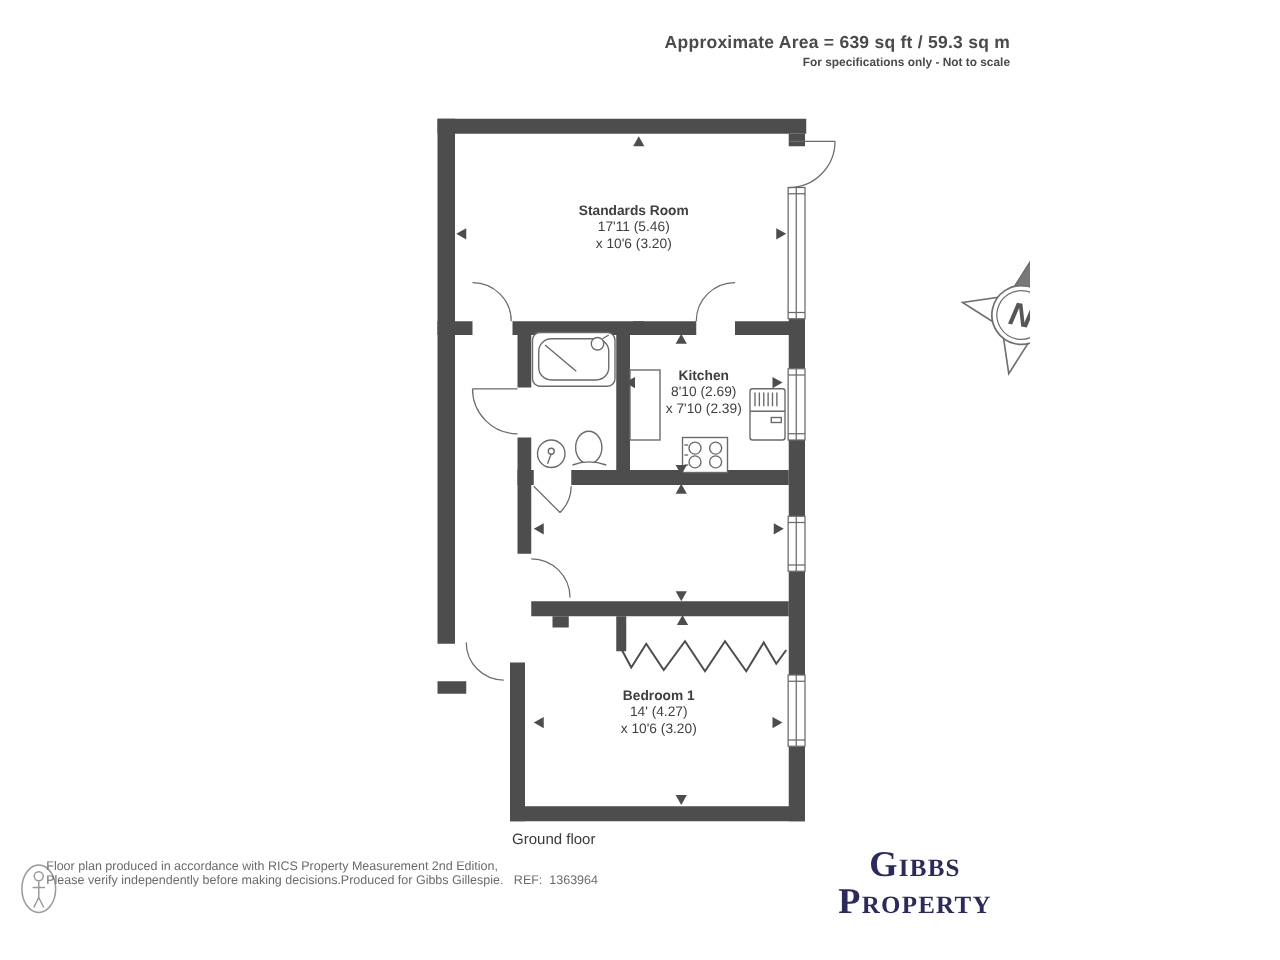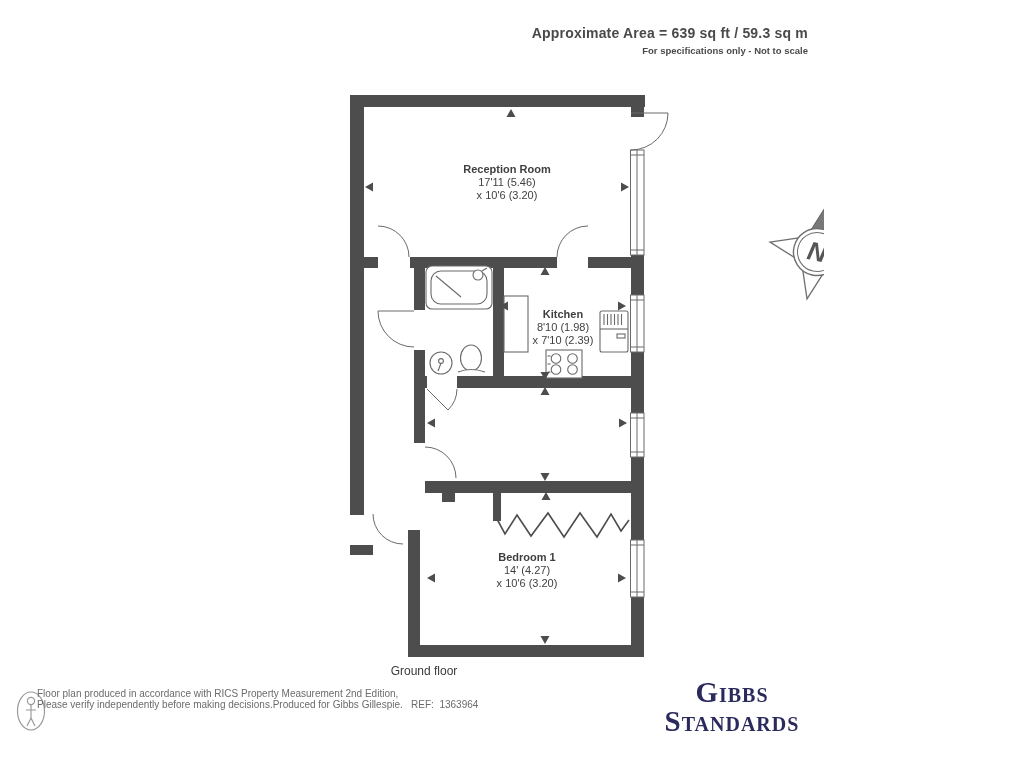--- a/index.html
+++ b/index.html
@@ -8,24 +8,24 @@
   
   #hdr{position:absolute;top:25px;right:16px;text-align:right;color:#4a4a4a;}
   #hdr .area{font-size:14px;font-weight:bold;letter-spacing:.2px;}
   #hdr .note{font-size:9.5px;font-weight:bold;margin-top:4px;}
   
   #plan-svg{position:absolute;left:0;top:0;width:1024px;height:768px;}
   
   .room-label{position:absolute;text-align:center;color:#3f3f3f;font-size:11px;line-height:13px;}
   .room-label .rname{font-weight:bold;}
   #lbl-reception{left:417px;top:163px;width:180px;}
-  #lbl-kitchen{left:493px;top:308px;width:140px;text-align:center;}
+  #lbl-kitchen{left:493px;top:295px;width:140px;text-align:center;}
   #lbl-bedroom2{left:438px;top:414px;width:180px;}
   #lbl-bedroom1{left:437px;top:551px;width:180px;}
-  #ground-floor{position:absolute;left:364px;top:664px;width:120px;text-align:center;
+  #ground-floor{position:absolute;left:383px;top:664px;width:120px;text-align:center;
                 color:#3a3a3a;font-size:12px;}
   
   #disclaimer{position:absolute;left:37px;top:688px;color:#6b6b6b;font-size:10px;line-height:11.2px;}
   #logo{position:absolute;right:10px;top:678px;width:164px;text-align:center;color:#2b2a5c;
         font-family:"Liberation Serif",serif;font-weight:700;}
   #logo .l1,#logo .l2{font-variant:small-caps;font-size:29px;line-height:29px;letter-spacing:1px;}
 </style>
 </head>
 <body>
 
@@ -178,40 +178,40 @@
     </g>
 
     <g transform="translate(31,711)" fill="none" stroke="#9a9a9a" stroke-width="1.2">
       <ellipse rx="13.5" ry="19"></ellipse>
       <circle cy="-10" r="3.6"></circle>
       <path d="M 0 -6 L 0 7 M -5 -1 L 5 -1 M 0 7 L -4 15 M 0 7 L 4 15"></path>
     </g>
   </svg>
 
   <div class="room-label" id="lbl-reception">
-    <div class="rname">Reception Room</div>
+    <div class="rname">Standards Room</div>
     <div>17'11 (5.46)</div>
     <div>x 10'6 (3.20)</div>
   </div>
   <div class="room-label" id="lbl-kitchen">
     <div class="rname">Kitchen</div>
-    <div>8'10 (1.98)</div>
+    <div>8'10 (2.69)</div>
     <div>x 7'10 (2.39)</div>
   </div>
   <div class="room-label" id="lbl-bedroom1">
     <div class="rname">Bedroom 1</div>
     <div>14' (4.27)</div>
     <div>x 10'6 (3.20)</div>
   </div>
 
   <div id="ground-floor">Ground floor</div>
 
   <div id="disclaimer">
     <div>Floor plan produced in accordance with RICS Property Measurement 2nd Edition,</div>
     <div>Please verify independently before making decisions.Produced for Gibbs Gillespie.&nbsp;&nbsp; REF:&nbsp; 1363964</div>
   </div>
 
   <div id="logo">
     <div class="l1">Gibbs</div>
-    <div class="l2">Standards</div>
+    <div class="l2">Property</div>
   </div>
 
 </div>
 
 </body></html>

